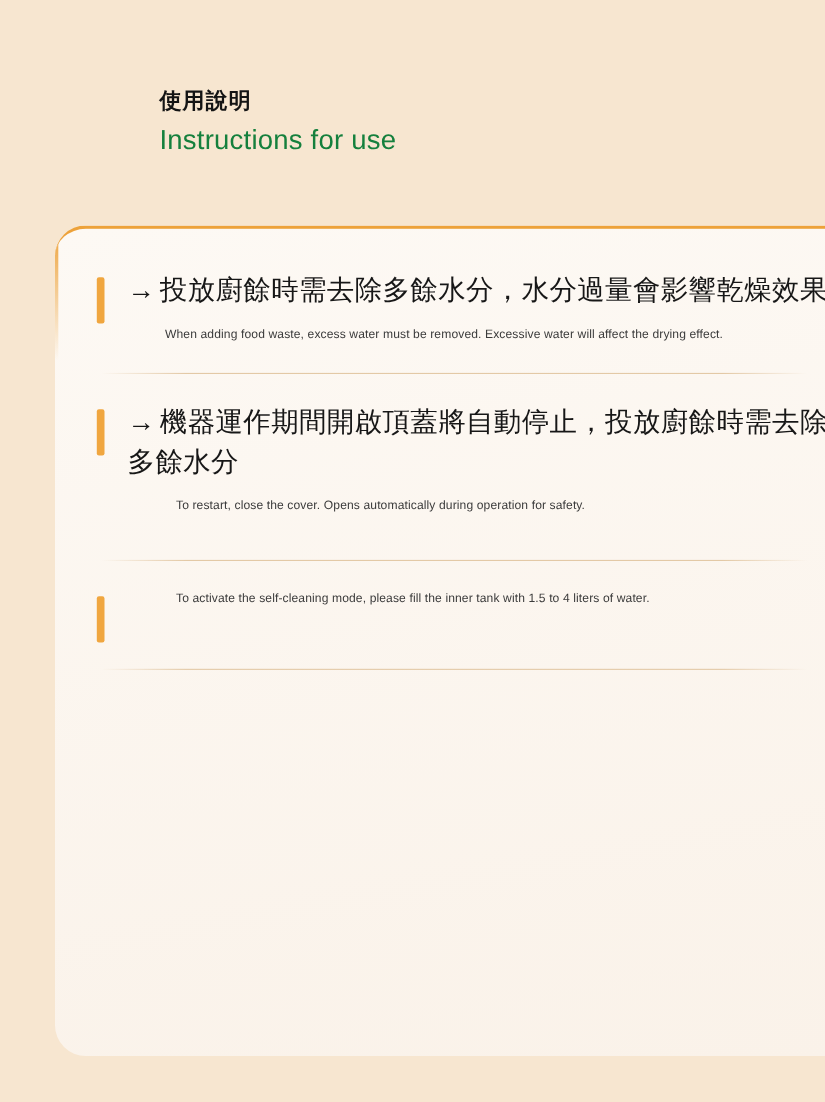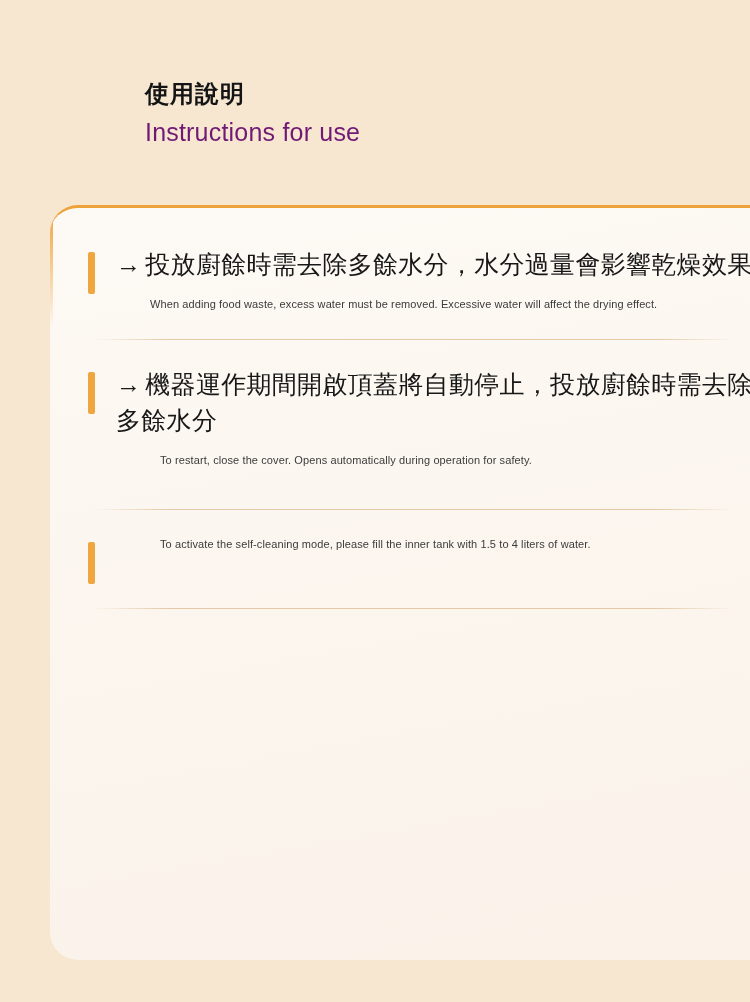--- a/index.html
+++ b/index.html
@@ -16,31 +16,31 @@
   .page {
     position: relative;
     width: 750px;
     height: 1002px;
     box-sizing: border-box;
   }
   .header {
     padding: 80px 0 0 145px;
   }
   .title-zh {
-    font-size: 24px;
+    font-size: 20px;
     font-weight: bold;
     color: #141414;
     letter-spacing: 1px;
     line-height: 1.2;
     margin: 0 0 10px 0;
   }
   .title-en {
     font-size: 25px;
     font-weight: normal;
-    color: #701a75;
+    color: #15803d;
     line-height: 1.1;
     margin: 0;
     letter-spacing: 0.2px;
   }
   .card {
     position: absolute;
     left: 50px;
     top: 205px;
     width: 726px;
     height: 755px;

